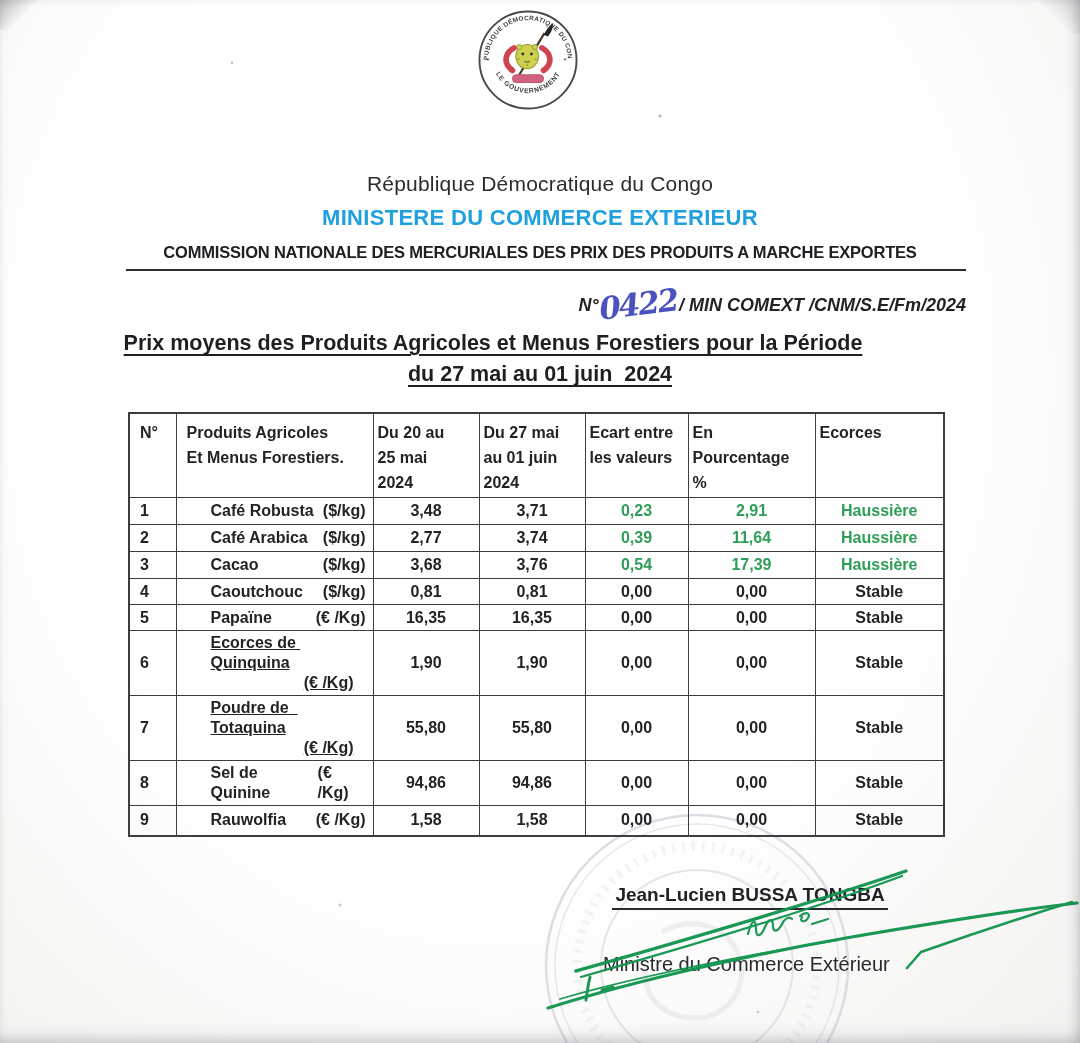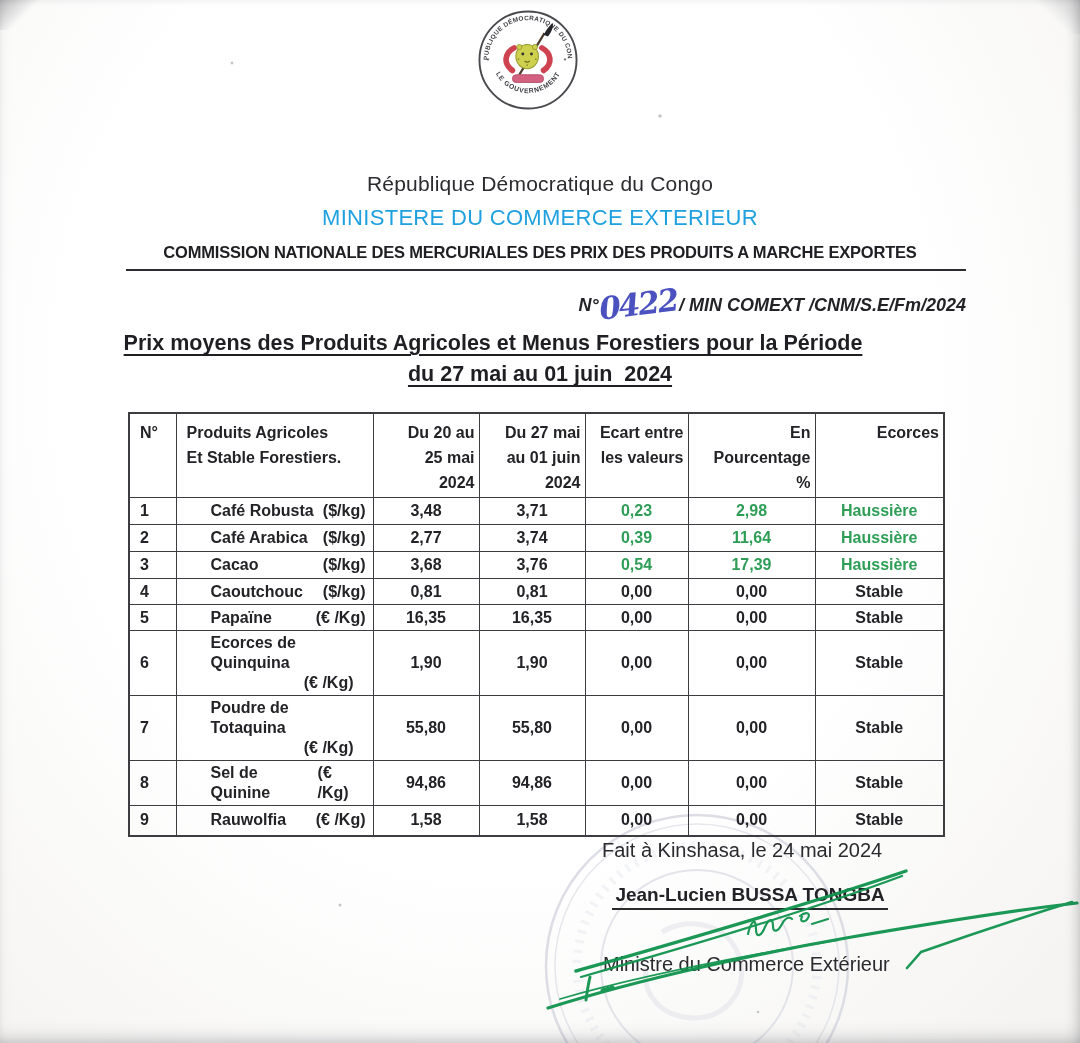--- a/index.html
+++ b/index.html
@@ -19,48 +19,48 @@
     background:linear-gradient(135deg,#b9b9bb 0%,rgba(255,255,255,0) 55%);}
   .corner-tr{position:absolute;top:0;right:0;width:48px;height:34px;z-index:8;opacity:.85;
     background:linear-gradient(225deg,#c3c3c5 0%,rgba(255,255,255,0) 55%);}
 
   .abs{position:absolute;}
   .z2{z-index:2;}
 
   .seal{left:476px;top:8px;z-index:2;}
 
   .hdr-country{top:172px;left:0;width:1080px;text-align:center;font-size:21px;color:#2c2c30;letter-spacing:.2px;}
-  .hdr-ministry{top:205px;left:0;width:1080px;text-align:center;font-size:22px;font-weight:normal;color:#1fa0df;letter-spacing:.3px;}
+  .hdr-ministry{top:205px;left:0;width:1080px;text-align:center;font-size:22px;font-weight:bold;color:#1fa0df;letter-spacing:.3px;}
   .hdr-commission{top:243px;left:0;width:1080px;text-align:center;font-size:16.5px;font-weight:bold;color:#202024;letter-spacing:-0.2px;}
   .rule{top:269px;left:126px;width:840px;height:2px;background:#2c2c30;}
 
   .refline{top:294px;left:0;width:1080px;text-align:right;padding-right:114px;box-sizing:border-box;
     font-size:18px;font-weight:bold;font-style:italic;color:#232327;}
   .hand{font-family:"DejaVu Serif",serif;font-style:italic;font-weight:bold;font-size:31px;
     color:#4b52c0;display:inline-block;transform:rotate(-7deg);letter-spacing:-2px;
     position:relative;top:4px;margin:-12px 2px -6px 0;}
 
   .title1{top:331px;left:0;width:986px;text-align:center;font-size:21.5px;font-weight:bold;color:#1f1f23;}
   .title2{top:362px;left:0;width:1080px;text-align:center;font-size:21.5px;font-weight:bold;color:#1f1f23;white-space:pre-wrap;}
   .uline{text-decoration:underline;text-decoration-thickness:2px;text-underline-offset:4px;}
 
   table.mercuriale{
     position:absolute;left:128px;top:412px;width:815px;z-index:2;
     border-collapse:collapse;table-layout:fixed;
     font-family:"Liberation Sans",sans-serif;font-size:16px;font-weight:bold;color:#232327;
   }
   .mercuriale td,.mercuriale th{border:1.6px solid #3c3c41;}
   .mercuriale{border:2px solid #3c3c41;}
-  .mercuriale th{vertical-align:top;padding:6px 4px 2px;font-size:16px;line-height:25px;white-space:pre-line;text-align:right;font-weight:bold;}
+  .mercuriale th{vertical-align:top;padding:6px 4px 2px;font-size:16px;line-height:25px;white-space:pre-line;text-align:left;font-weight:bold;}
   .mercuriale th.left{text-align:left;padding-left:10px;}
   .mercuriale td{vertical-align:middle;text-align:center;padding:2px 3px;line-height:20px;}
   .mercuriale td.num{text-align:left;padding-left:10px;}
   .mercuriale td.prod{text-align:left;padding:2px 7px;}
   .prod .in{display:flex;justify-content:space-between;align-items:baseline;margin-left:27px;}
-  .prod.wrapunit .in{display:block;}
+  .prod.wrapunit .in{display:block;text-decoration:underline;}
   .prod.wrapunit .punit{display:block;text-align:right;padding-right:12px;}
   .pname{white-space:pre-wrap;}
   td.up{color:#2e9e57;}
   tr.h81{height:81px;} tr.h27{height:27px;} tr.h26{height:26px;} tr.h44{height:44px;} tr.h50{height:50px;} tr.h30{height:30px;}
 
   .fait{top:839px;left:602px;font-size:20px;color:#2a2a2e;z-index:2;}
   .signame{top:884px;left:575px;width:350px;text-align:center;font-size:19px;font-weight:bold;color:#232327;z-index:2;}
   .signame .nm{display:inline-block;border-bottom:2.2px solid #2a2a2e;padding:0 3px 2px;}
   .sigtitle{top:953px;left:603px;font-size:20px;color:#2a2a2e;z-index:2;}
 
@@ -139,21 +139,21 @@
         <col style="width:106px">
         <col style="width:106px">
       <col style="width:103px">
         <col style="width:127px">
         <col style="width:129px">
     </colgroup>
     <thead>
       <tr class="h81">
         <th class="left">N°</th>
         <th class="left">Produits Agricoles
-Et Stable Forestiers.</th>
+Et Menus Forestiers.</th>
         <th>Du 20 au
 25 mai
 2024</th>
         <th>Du 27 mai
 au 01 juin
 2024</th>
         <th>Ecart entre
 les valeurs</th>
         <th>En
 Pourcentage
@@ -166,21 +166,21 @@
         <td class="num">1</td>
         <td class="prod">
             <span class="in">
               <span class="pname">Café Robusta</span>
               <span class="punit">($/kg)</span>
             </span>
           </td>
         <td>3,48</td>
         <td>3,71</td>
         <td class="up">0,23</td>
-        <td class="up">2,98</td>
+        <td class="up">2,91</td>
         <td class="up">Haussière</td>
       </tr>
       <tr class="h27">
         <td class="num">2</td>
         <td class="prod">
             <span class="in">
               <span class="pname">Café Arabica</span>
               <span class="punit">($/kg)</span>
             </span>
           </td>
@@ -278,21 +278,20 @@
           </td>
         <td>1,58</td>
         <td>1,58</td>
         <td>0,00</td>
         <td>0,00</td>
         <td>Stable</td>
       </tr>
     </tbody>
   </table>
 
-  <div class="abs fait">Fait à Kinshasa, le 24 mai 2024</div>
   <div class="abs signame"><span class="nm">Jean-Lucien BUSSA TONGBA</span></div>
   <div class="abs sigtitle">Ministre du Commerce Extérieur</div>
 
   <svg class="sig-layer" width="1080" height="1043" viewBox="0 0 1080 1043">
     <g stroke="#10934e" fill="none" stroke-linecap="round" opacity="0.95">
       <path d="M576,971 C664,946 798,908 906,871" stroke-width="3.4"></path>
       <path d="M581,977 C668,952 800,914 902,876" stroke-width="2.2"></path>
       <path d="M548,1008 C640,979 760,953 846,938 C928,924 1008,911 1077,903" stroke-width="3.2"></path>
       <path d="M560,999 C642,975 748,955 838,940" stroke-width="1.8"></path>
       <path d="M921,952 l-14,16 M921,952 C975,933 1030,915 1072,902" stroke-width="2.6"></path>

